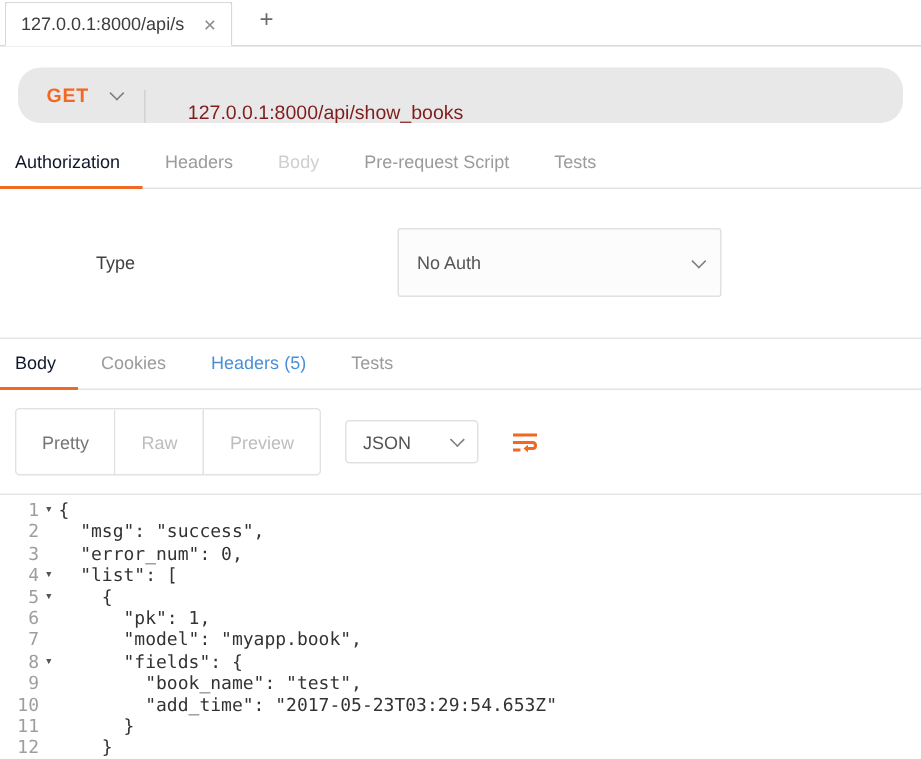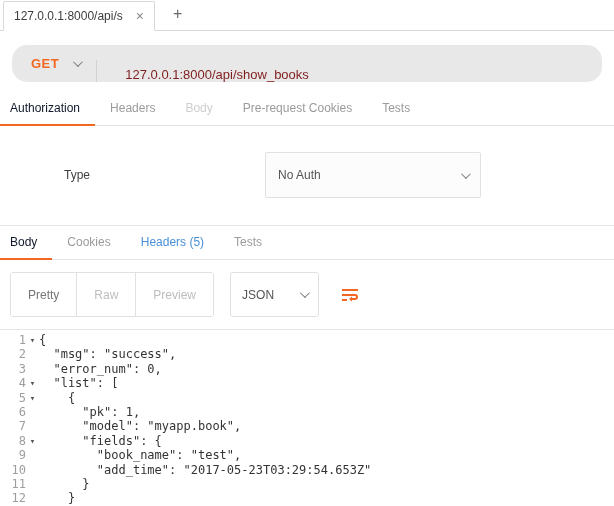--- a/index.html
+++ b/index.html
@@ -50,21 +50,21 @@
                  border-radius:2px; display:flex; align-items:center;
                  justify-content:space-between; padding:0 12px; color:#555; cursor:pointer; }
 
   
   .toolbar { display:flex; align-items:center; gap:16px; margin:12px 10px 12px 10px; }
   .seg { display:flex; height:45px; border:1px solid #e1e1e1; border-radius:3px; overflow:hidden; }
   .seg-btn { display:flex; align-items:center; padding:0 17px; color:#bdbdbd;
              background:#fff; cursor:pointer; border-right:1px solid #e1e1e1; }
   .seg-btn:last-child { border-right:none; }
   .seg-btn.sel { color:#757575; }
-  .fmt { height:45px; border:1px solid #e1e1e1; border-radius:3px; display:flex;
+  .fmt { height:29px; border:1px solid #e1e1e1; border-radius:3px; display:flex;
          align-items:center; gap:26px; padding:0 11px; color:#555; cursor:pointer; }
   .wrapbtn { width:30px; height:29px; display:flex; align-items:center;
              justify-content:center; cursor:pointer; }
 
   
   .editor { border-top:1px solid #e6e6e6; padding-top:3px;
             font-family:"DejaVu Sans Mono", monospace; font-size:12px; height:205px; }
   .code-line { display:flex; line-height:14.4px; height:14.4px; align-items:center; }
   .ln { width:26px; text-align:right; color:#9e9e9e; flex:0 0 26px; }
   .fold { width:13px; flex:0 0 13px; text-align:center; color:#555;
@@ -92,21 +92,21 @@
       <span class="chev"></span>
     </div>
     <div class="vdiv"></div>
     <div class="url-text">127.0.0.1:8000/api/show_books</div>
   </div>
 
   <div class="tabrow">
     <div class="ttab first active">Authorization</div>
     <div class="ttab">Headers</div>
     <div class="ttab disabled">Body</div>
-    <div class="ttab">Pre-request Cookies</div>
+    <div class="ttab">Pre-request Script</div>
     <div class="ttab">Tests</div>
   </div>
 
   <div class="auth-row">
     <div class="type-label">Type</div>
     <div class="auth-select">
       <span>No Auth</span>
       <span class="chev"></span>
     </div>
   </div>

